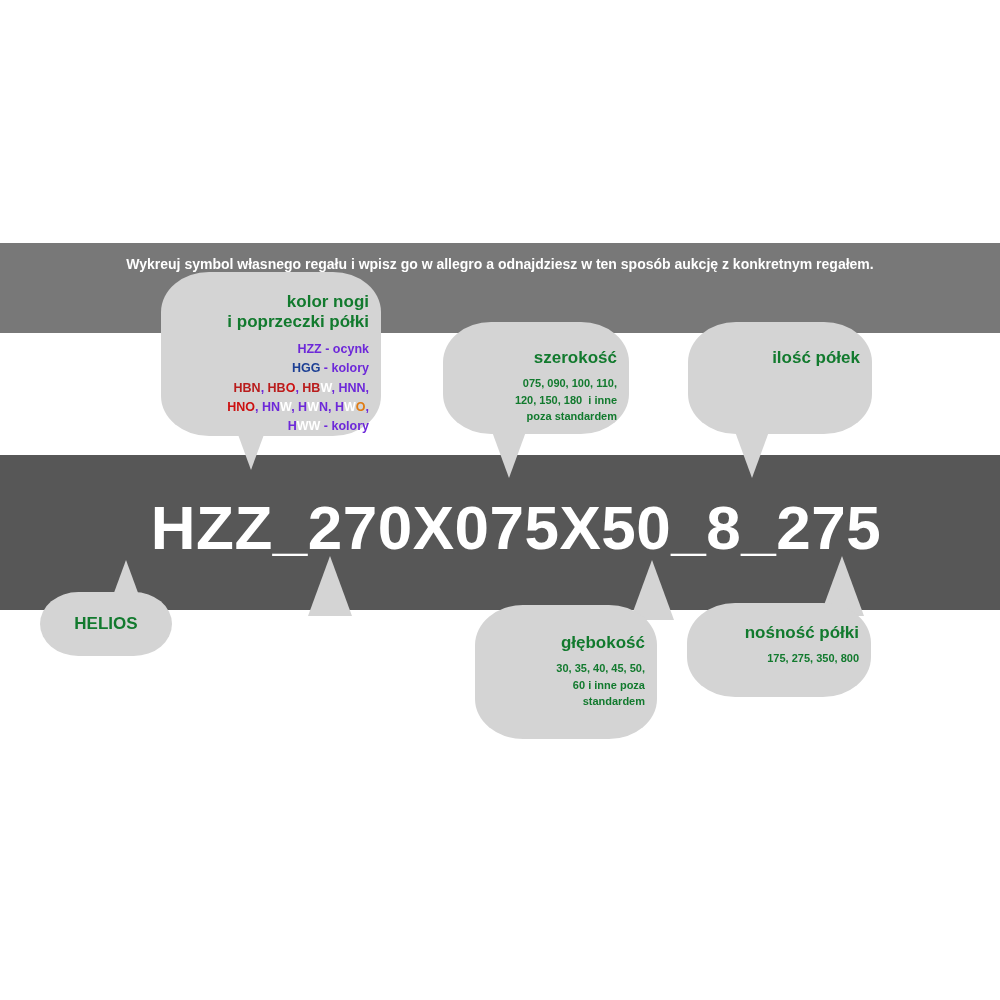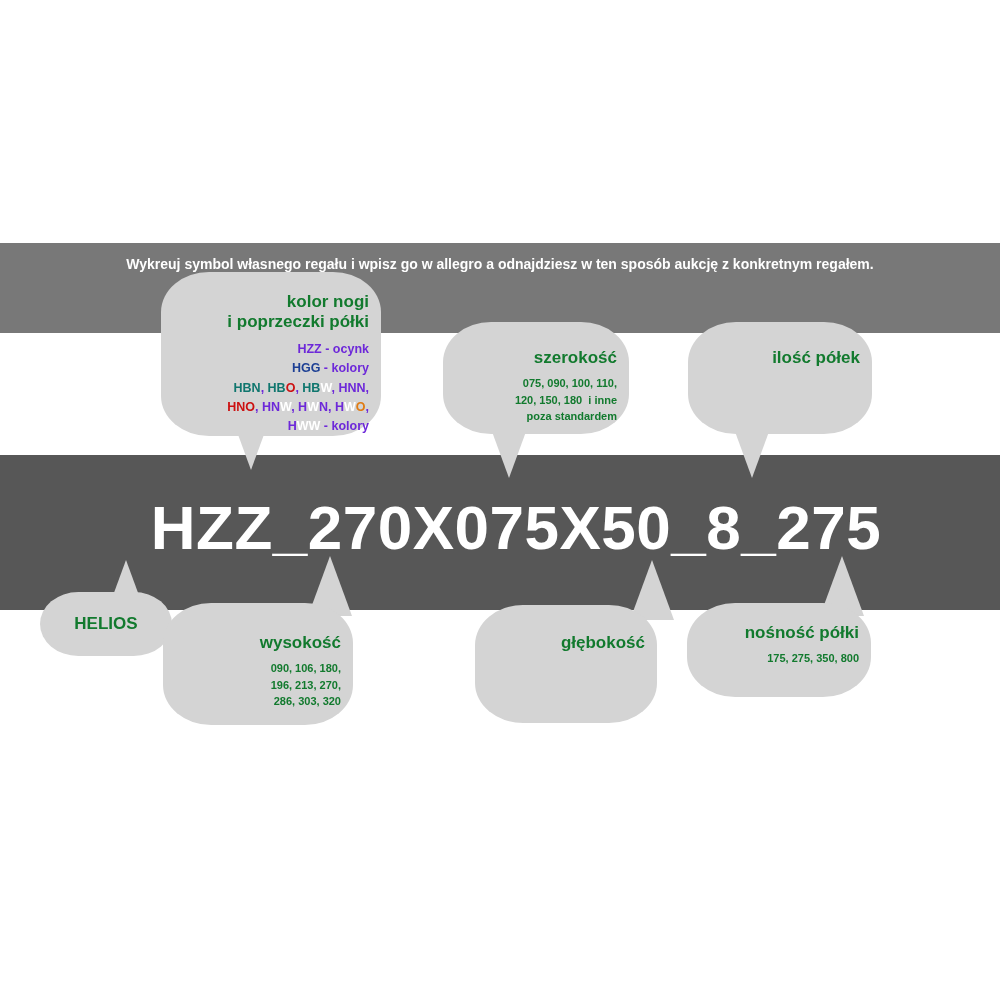--- a/index.html
+++ b/index.html
@@ -100,21 +100,21 @@
     border-left: 22px solid transparent;
     border-right: 22px solid transparent;
     border-bottom: 60px solid #d4d4d4;
   }
 
   
   .c-green  { color: #6d28d9; }
   .c-red    { color: #cc1111; }
   .c-orange { color: #e07b12; }
   .c-white  { color: #ffffff; }
-  .c-black  { color: #0f766e; }
+  .c-black  { color: #b91c1c; }
   .c-dblue  { color: #1c3f94; }
 
   .colorline {
     font-size: 12.5px;
     font-weight: bold;
     line-height: 1.55;
   }
 </style>
 </head>
 <body>
@@ -152,27 +152,24 @@
 
   <div class="bubble" style="left:443px; top:322px; width:186px; height:112px;">
     <div class="b-title" style="margin-top:6px;">szerokość</div>
     <div class="b-body">075, 090, 100, 110,<br>120, 150, 180&nbsp; i inne<br>poza standardem</div>
   </div>
 
   <div class="bubble" style="left:688px; top:322px; width:184px; height:112px;">
     <div class="b-title" style="margin-top:6px;">ilość półek</div>
   </div>
 
-  <div class="bubble" style="left:163px; top:603px; width:190px; height:122px;">
-    <div class="b-title" style="margin-top:10px;">wysokość</div>
-    <div class="b-body">090, 106, 180,<br>196, 213, 270,<br>286, 303, 320</div>
-  </div>
 
-  <div class="bubble" style="left:475px; top:605px; width:182px; height:118px;">
+  <div class="bubble" style="left:475px; top:605px; width:182px; height:134px;">
     <div class="b-title" style="margin-top:8px;">głębokość</div>
+    <div class="b-body">30, 35, 40, 45, 50,<br>60 i inne poza<br>standardem</div>
   </div>
 
   <div class="bubble" style="left:687px; top:603px; width:184px; height:94px;">
     <div class="b-title" style="">nośność półki</div>
     <div class="b-body">175, 275, 350, 800</div>
   </div>
 
   <div class="code">HZZ_270X075X50_8_275</div>
 
 </div>

